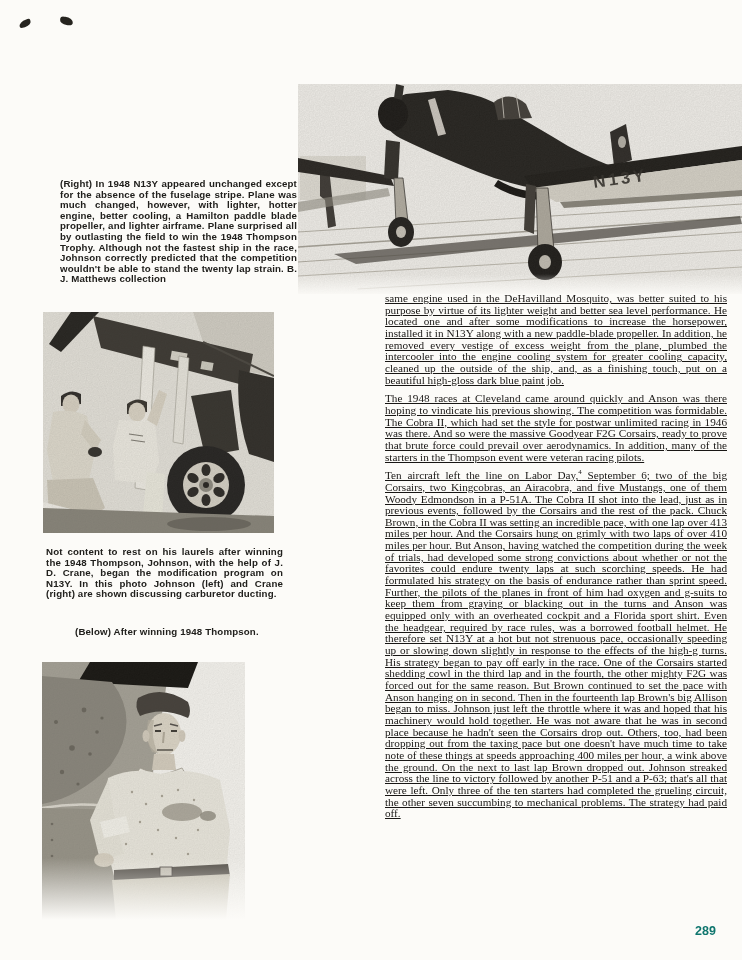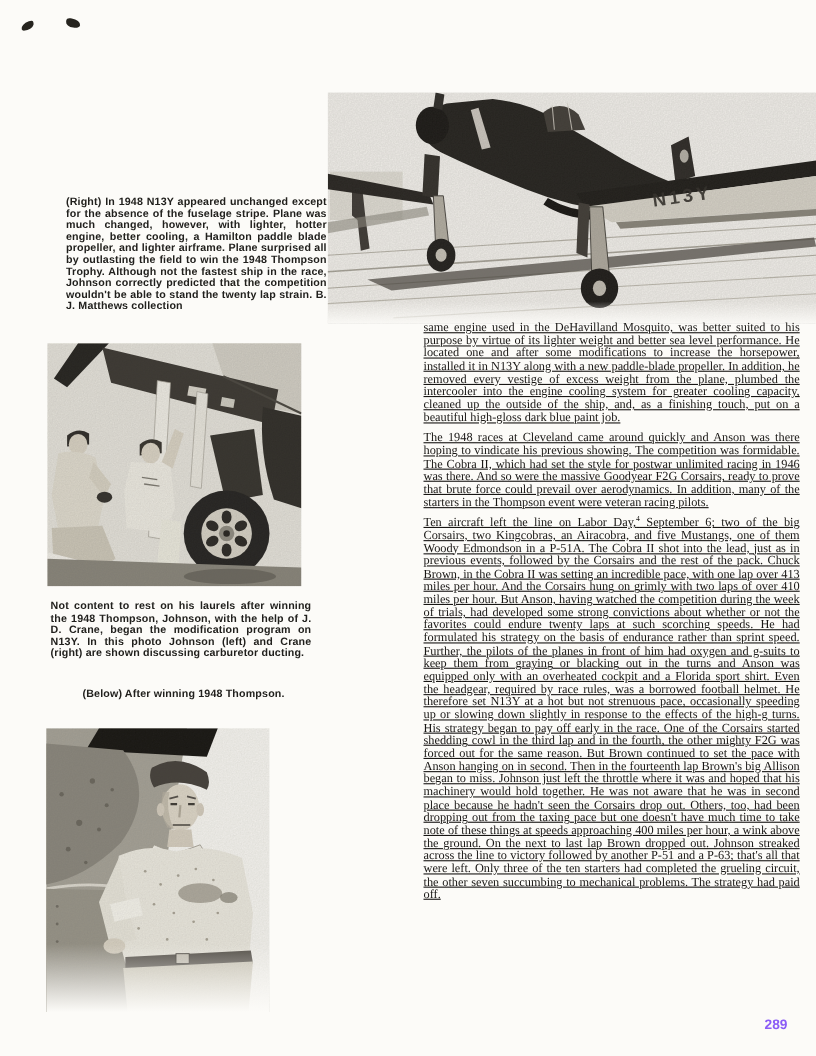--- a/index.html
+++ b/index.html
@@ -36,21 +36,21 @@
   }
   .bodytext p{margin:0 0 7px 0;text-decoration:underline;}
   .bodytext sup{font-size:7px;line-height:0;vertical-align:super;}
   .photo{position:absolute;}
   .photo-top{left:298px;top:84px;width:444px;height:210px;}
   .photo-mid{left:43px;top:312px;width:231px;height:221px;}
   .photo-bottom{left:42px;top:662px;width:203px;height:258px;}
   .pagenum{
     position:absolute;left:695px;top:924px;
     font-family:"Liberation Sans", sans-serif;
-    font-weight:bold;font-size:12.5px;color:#8b5cf6;
+    font-weight:bold;font-size:12.5px;color:#0f766e;
   }
 </style>
 </head>
 <body>
 
 <div class="page">
 
   <div class="ink-mark mark1"></div>
   <div class="ink-mark mark2"></div>
 

